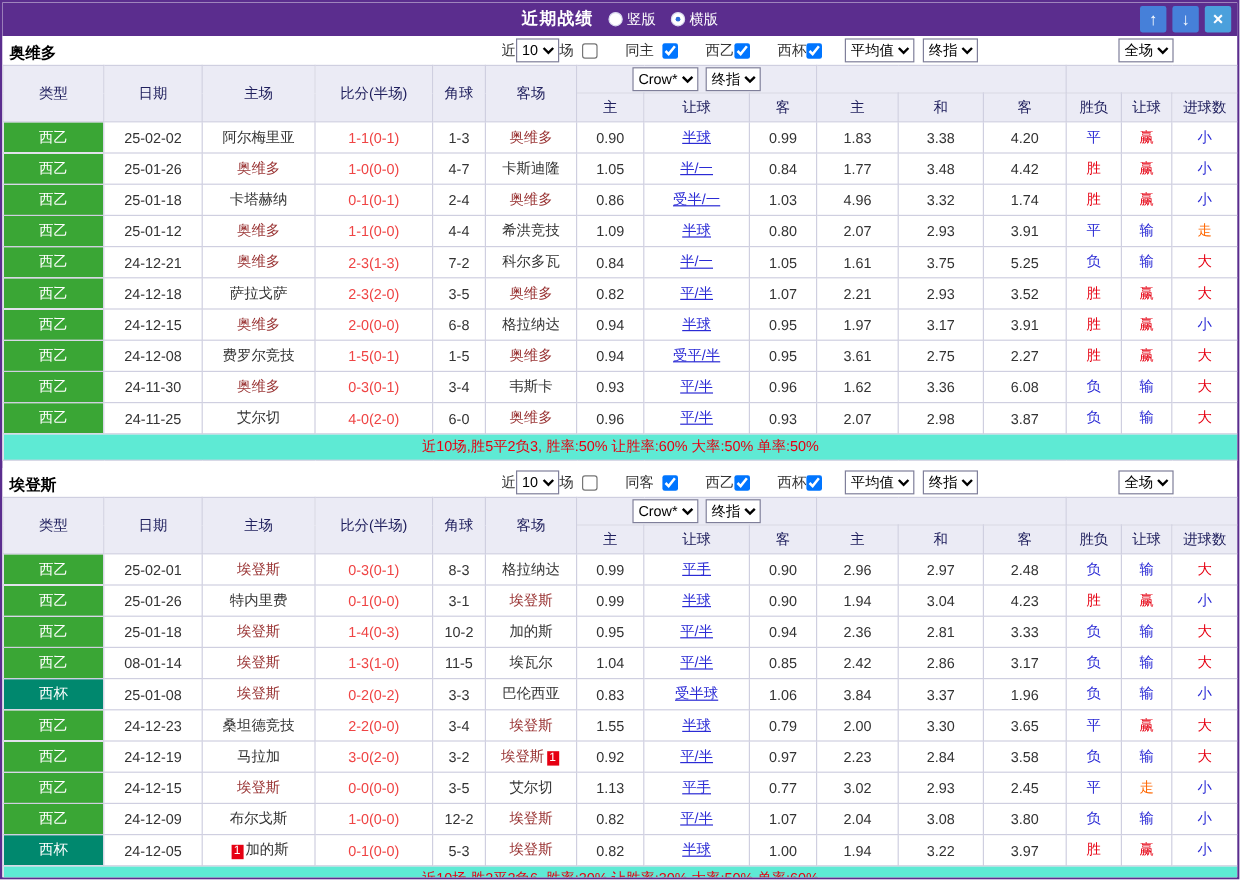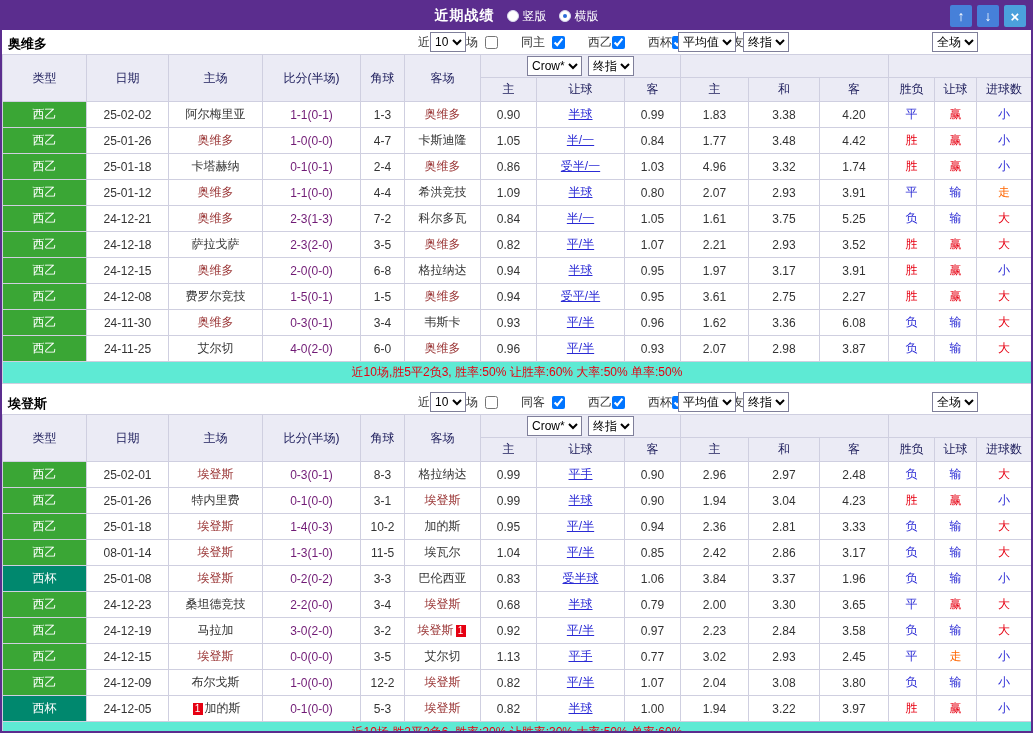--- a/index.html
+++ b/index.html
@@ -21,40 +21,40 @@
   
   .section { background:#fff; }
   .section + .section { margin-top:6px; }
   .section-top { height:24px; position:relative; font-size:12px; color:#333; }
   .team-name { position:absolute; left:6px; top:5px; font-weight:bold; color:#000; font-size:13px; }
   .controls { position:absolute; left:416px; top:2px; display:flex; align-items:center; height:20px; }
   .controls label { display:inline-flex; align-items:center; cursor:pointer;gap:22px; }
   .controls input { margin:0 1px 0 0; vertical-align:middle; }
   .ctl-gap { margin-left:7px; }
   select { font-size:12px; height:20px; background:#fff; border:1px solid #7f7f9a; }
-  .dd-avg { position:absolute; left:676px; top:2px; display:flex; gap:7px;justify-content:center; }
+  .dd-avg { position:absolute; left:702px; top:2px; display:flex; gap:7px;justify-content:center; }
   .dd-scope { position:absolute; left:930px; top:2px; }
 
   
   table { border-collapse:collapse; width:1029px; table-layout:fixed; font-size:12px; }
   th, td { border:1px solid #cfcfe0; text-align:center; overflow:hidden; white-space:nowrap; padding:0 1px; }
   thead th { background:#ebebf5; color:#20205e; font-weight:normal; }
   thead tr.h1 th { height:20px; }
   thead tr.h2 th { height:24px; }
   .ddcell { padding:1px 0; }
   .ddcell .wrap { display:flex; justify-content:center; align-items:center; gap:6px; }
   tbody td { height:26px; color:#333; background:#fff; }
   tfoot td { height:22px; color:#e60012; background:#5eead4; }
 
   .lg { color:#fff; }
   .lg-green { background:#3aa635; }
   .lg-teal  { background:#00886e; }
   .focus { color:#993333; }
   .team  { color:#333; }
-  .score { color:#701a75;text-align:center; }
+  .score { color:#ef4444;text-align:center; }
   .hcap  { color:#2b2bd5;text-decoration:underline; }
   .c-red    { color:#e60012; }
   .c-blue   { color:#2b2bd5; }
   .c-orange { color:#ff6600; }
   .badge { display:inline-block; background:#e60012; color:#fff; font-size:10px; line-height:12px; min-width:10px; padding:0 1px; margin:0 2px; }
 </style>
 </head>
 <body>
 
 <div class="page">
@@ -504,21 +504,21 @@
             <td class="c-blue">输</td>
             <td class="c-blue">小</td>
           </tr>
           <tr>
             <td class="lg lg-green">西乙</td>
             <td>24-12-23</td>
             <td><span class="team">桑坦德竞技</span></td>
             <td class="score">2-2(0-0)</td>
             <td>3-4</td>
             <td><span class="focus">埃登斯</span></td>
-            <td>0.68</td>
+            <td>1.55</td>
             <td class="hcap">半球</td>
             <td>0.79</td>
             <td>2.00</td>
             <td>3.30</td>
             <td>3.65</td>
             <td class="c-blue">平</td>
             <td class="c-red">赢</td>
             <td class="c-red">大</td>
           </tr>
           <tr>

